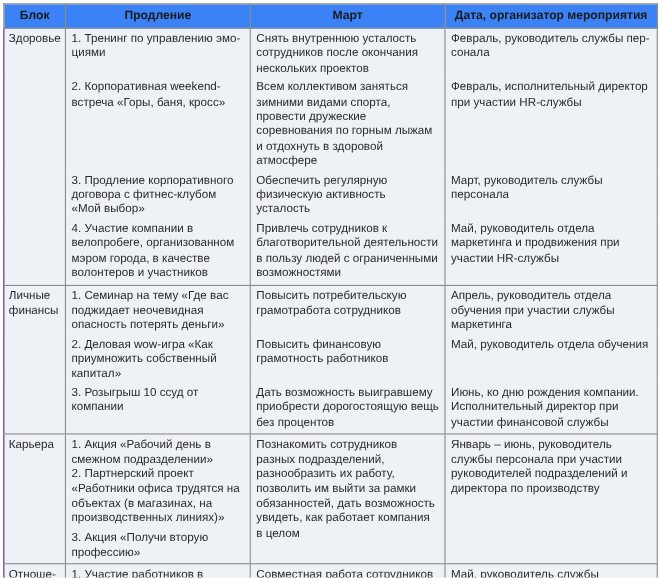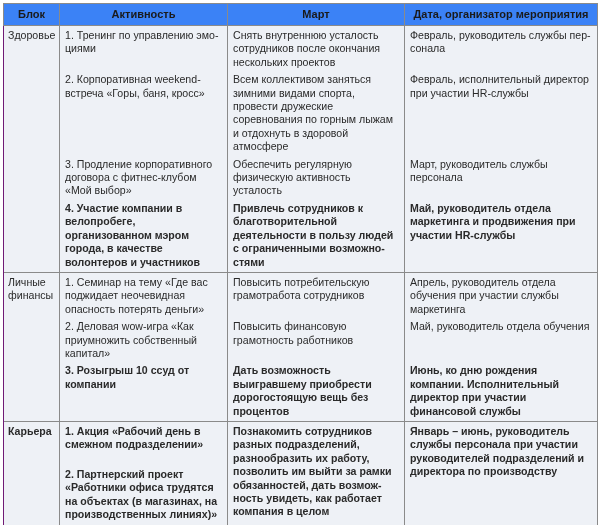--- a/index.html
+++ b/index.html
@@ -5,39 +5,39 @@
   html, body { margin: 0; padding: 0; background: #ffffff; }
   body { width: 600px; height: 525px; overflow: hidden; position: relative;
          font-family: "Liberation Sans", sans-serif; color: #2a2a2a; }
   table { position: absolute; left: 3px; top: 3px; width: 594px; border-collapse: collapse;
           table-layout: fixed; background: #eef1f6; font-size: 10.6px; line-height: 13.4px; }
   col.c1 { width: 56px; } col.c2 { width: 168px; } col.c3 { width: 177px; } col.c4 { width: 193px; }
   th { background: #3b82f6; font-weight: bold; font-size: 11px; height: 21px; padding: 0 4px;
        border: 1px solid #8a8a8a; text-align: center; color: #1a1a1a; }
   td { border-left: 1px solid #701a75; border-right: 1px solid #8a8a8a; padding: 0 5px; vertical-align: top; }
   tr.first td { border-top: 1px solid #8a8a8a; padding-top: 3px; }
-  tr.last td { border-bottom: 1px solid #8a8a8a; padding-bottom: 3px; font-weight: bold; }
+  tr.last td { border-bottom: 1px solid #8a8a8a; padding-bottom: 3px; }
   td.block { padding-left: 4px; }
   .cell { display: block; }
   tr.gap td { padding-top: 4px; }
 </style>
 </head>
 <body>
 
 <table>
   <colgroup>
       <col class="c1">
       <col class="c2">
       <col class="c3">
       <col class="c4">
     </colgroup>
   <thead>
     <tr>
       <th>Блок</th>
-      <th>Активность</th>
+      <th>Продление</th>
       <th>Март</th>
       <th>Дата, организатор мероприятия</th>
     </tr>
   </thead>
   <tbody id="tbody">
       <tr class="first">
         <td class="block" rowspan="4">Здоровье</td>
         <td>1. Тренинг по управлению эмо­циями</td>
         <td>Снять внутреннюю усталость сотруд­ников после окончания нескольких проектов</td>
         <td>Февраль, руководитель службы пер­сонала</td>
@@ -70,21 +70,21 @@
       </tr>
       <tr class="gap last">
         <td>3. Розыгрыш 10 ссуд от компании</td>
         <td>Дать возможность выигравшему приобрести дорогостоящую вещь без процентов</td>
         <td>Июнь, ко дню рождения компании. Исполнительный директор при участии финансовой службы</td>
       </tr>
       <tr class="first last">
         <td class="block" rowspan="1">Карьера</td>
         <td>
           <span class="cell">1. Акция «Рабочий день в смежном подразделении»</span>
-          <span class="cell" style="margin-top: 16px;">2. Партнерский проект «Работни­ки офиса трудятся на объектах (в магазинах, на производствен­ных линиях)»</span>
+          <span class="cell" style="margin-top: 0;">2. Партнерский проект «Работни­ки офиса трудятся на объектах (в магазинах, на производствен­ных линиях)»</span>
           <span class="cell" style="margin-top: 4px;">3. Акция «Получи вторую профес­сию»</span>
         </td>
         <td>Познакомить сотрудников разных подразделений, разнообразить их работу, позволить им выйти за рамки обязанностей, дать возмож­ность увидеть, как работает компа­ния в целом</td>
         <td>Январь – июнь, руководитель службы персонала при участии руководителей подразделений и директора по произ­водству</td>
       </tr>
       <tr class="first">
         <td class="block" rowspan="2">Отноше­ния</td>
         <td>1. Участие работников в городской программе «Благоустрой свой город»</td>
         <td>Совместная работа сотрудников с общественной пользой на благо города</td>
         <td>Май, руководитель службы персонала</td>

